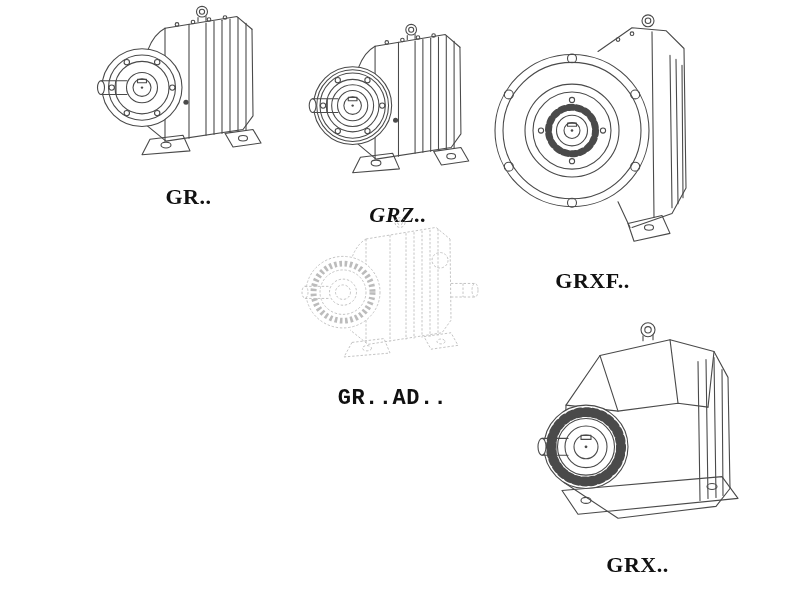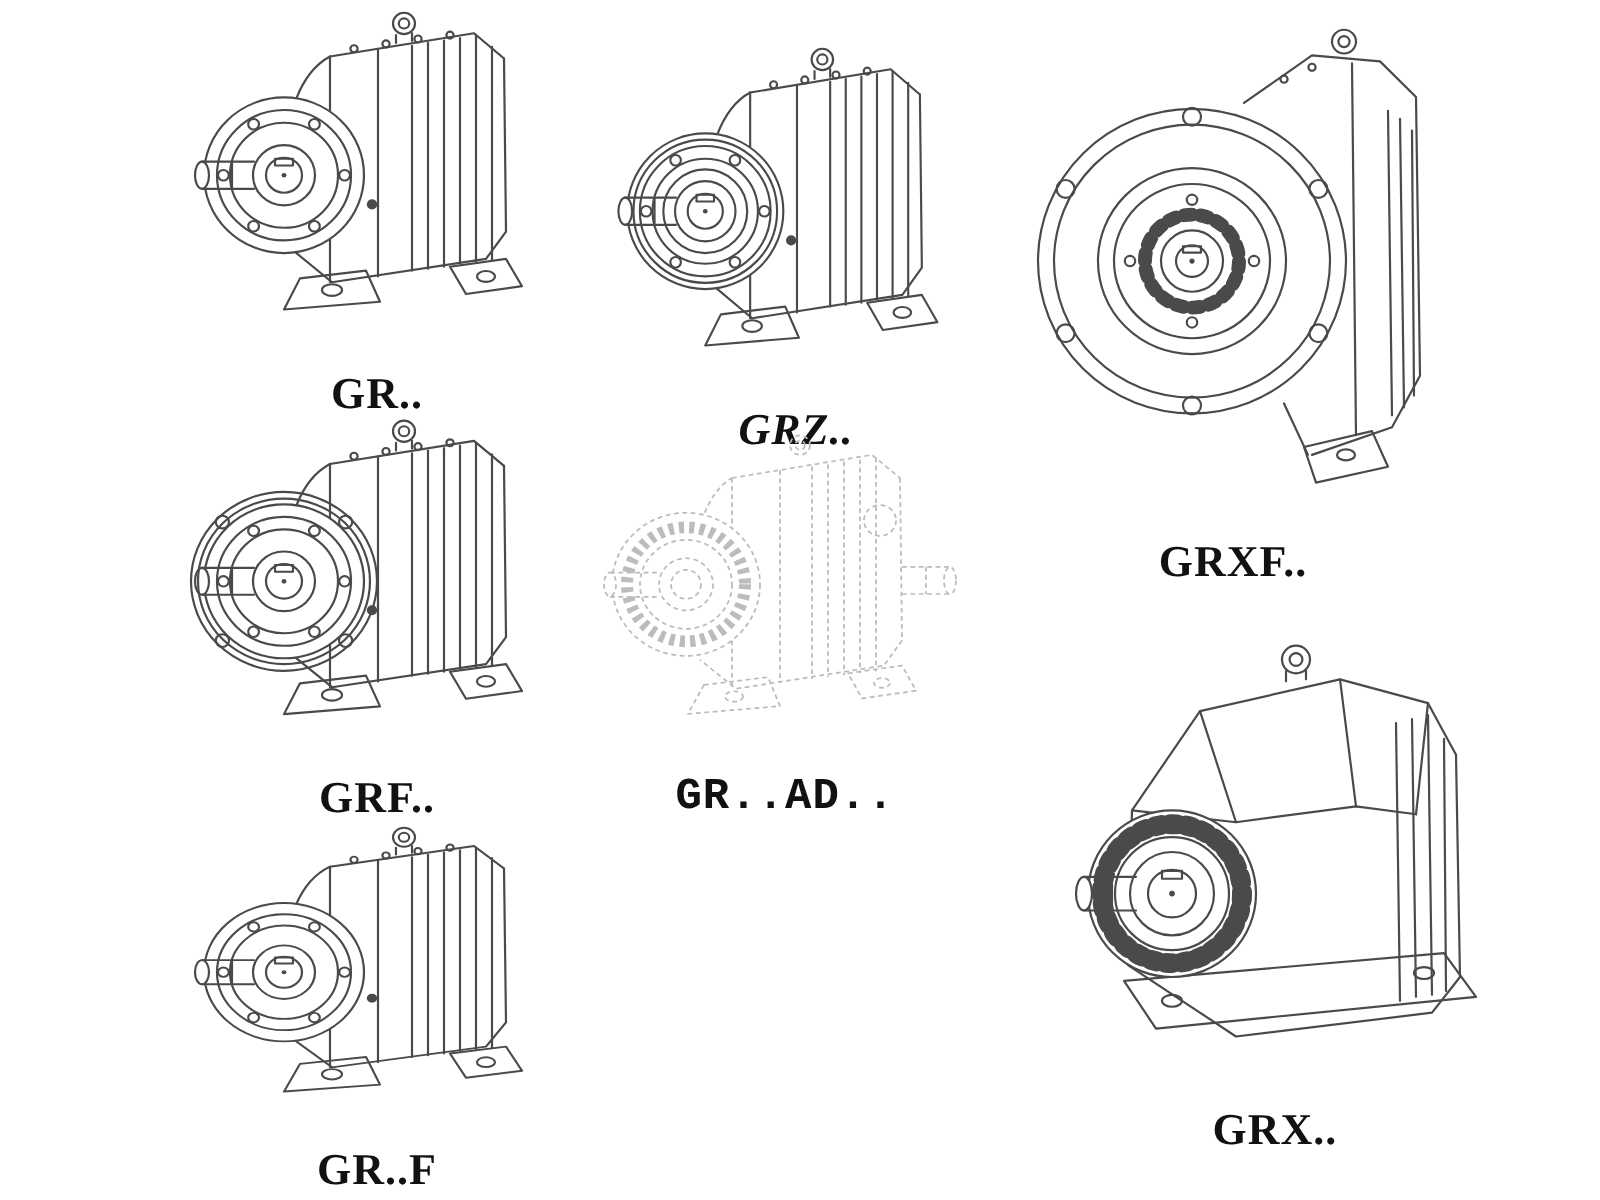--- a/index.html
+++ b/index.html
@@ -126,21 +126,21 @@
 
   <div class="cell" style="left:298px; top:20px; width:200px;font-style:italic;">
     <svg class="line-art" width="200" height="180" viewBox="0 0 205 185" preserveAspectRatio="none">
       <use href="#sym-gr"></use>
       <circle cx="56" cy="88" r="21.5" fill="none" stroke="currentColor" stroke-width="1.1"></circle>
       <circle cx="56" cy="88" r="36.8" fill="none" stroke="currentColor" stroke-width="1.1"></circle>
     </svg>
     <div class="product-label">GRZ..</div>
   </div>
 
-  <div class="cell" style="left:504px; top:4px; width:225px;">
+  <div class="cell" style="left:480px; top:4px; width:225px;">
     <svg class="line-art" width="225" height="262" viewBox="0 0 225 265" preserveAspectRatio="none">
       <g fill="none" stroke="currentColor" stroke-width="1.1" stroke-linejoin="round" stroke-linecap="round">
         <path d="M118,48 L152,24 L186,27 L204,45 L206,186 L192,212 L152,226"></path>
         <path d="M172,28 L174,216"></path>
         <path d="M190,52 L192,206"></path>
         <path d="M196,56 L198,202"></path>
         <path d="M202,62 L203,196"></path>
         <circle cx="168" cy="17" r="6"></circle>
         <circle cx="168" cy="17" r="2.8"></circle>
         <circle cx="138" cy="36" r="1.8"></circle>
@@ -165,53 +165,33 @@
         <circle cx="92" cy="128" r="23.5" stroke-width="7" stroke-dasharray="4 4.2"></circle>
         <circle cx="92" cy="128" r="15.5" fill="#ffffff"></circle>
         <circle cx="92" cy="128" r="8" fill="#ffffff"></circle>
         <path d="M87.5,120.5 h9 v3.2 h-9 Z"></path>
         <circle cx="92" cy="128" r="1.3" fill="currentColor" stroke="none"></circle>
       </g>
     </svg>
     <div class="product-label">GRXF..</div>
   </div>
 
-  <div class="cell" style="left:86px; top:206px; width:205px;">
-    <svg class="line-art" width="205" height="178" viewBox="0 0 205 185" preserveAspectRatio="none">
-      <use href="#sym-gr"></use>
-      <g fill="none" stroke="currentColor" stroke-width="1.1">
-        <circle cx="56" cy="88" r="46.5"></circle>
-        <circle cx="56" cy="88" r="43"></circle>
-        <circle cx="86.8" cy="57.2" r="3.3"></circle>
-        <circle cx="25.2" cy="57.2" r="3.3"></circle>
-        <circle cx="25.2" cy="118.8" r="3.3"></circle>
-        <circle cx="86.8" cy="118.8" r="3.3"></circle>
-      </g>
-    </svg>
-    <div class="product-label">GRF..</div>
-  </div>
 
   <div class="cell" style="left:290px; top:210px; width:205px;font-family:Liberation Mono, monospace;">
     <svg class="ghost-art" width="205" height="174" viewBox="0 0 205 180" preserveAspectRatio="none">
       <use href="#sym-ghost"></use>
       <g fill="none" stroke="currentColor" stroke-width="0.9" stroke-dasharray="2.4 1.8">
         <ellipse cx="185" cy="83" rx="3" ry="7" fill="#ffffff"></ellipse>
         <path d="M161,76 L185,76 M161,90 L185,90 M173,76 L173,90"></path>
         <circle cx="150" cy="52" r="8"></circle>
       </g>
     </svg>
     <div class="product-label">GR..AD..</div>
   </div>
 
-  <div class="cell" style="left:86px; top:410px; width:205px;">
-    <svg class="line-art" width="205" height="160" viewBox="0 0 205 185" preserveAspectRatio="none">
-      <use href="#sym-gr"></use>
-    </svg>
-    <div class="product-label">GR..F</div>
-  </div>
 
 
   <div class="cell" style="left:520px; top:300px; width:235px;">
     <svg class="line-art" width="235" height="250" viewBox="0 0 235 252" preserveAspectRatio="none">
       <g fill="none" stroke="currentColor" stroke-width="1.1" stroke-linejoin="round" stroke-linecap="round">
         <path d="M46,106 L80,56 L150,40 L194,52 L208,78 L210,190 L196,208 L98,220 L44,184 Z"></path>
         <path d="M80,56 L98,112"></path>
         <path d="M150,40 L158,104"></path>
         <path d="M194,52 L188,108"></path>
         <path d="M46,106 L98,112 L158,104 L188,108"></path>

